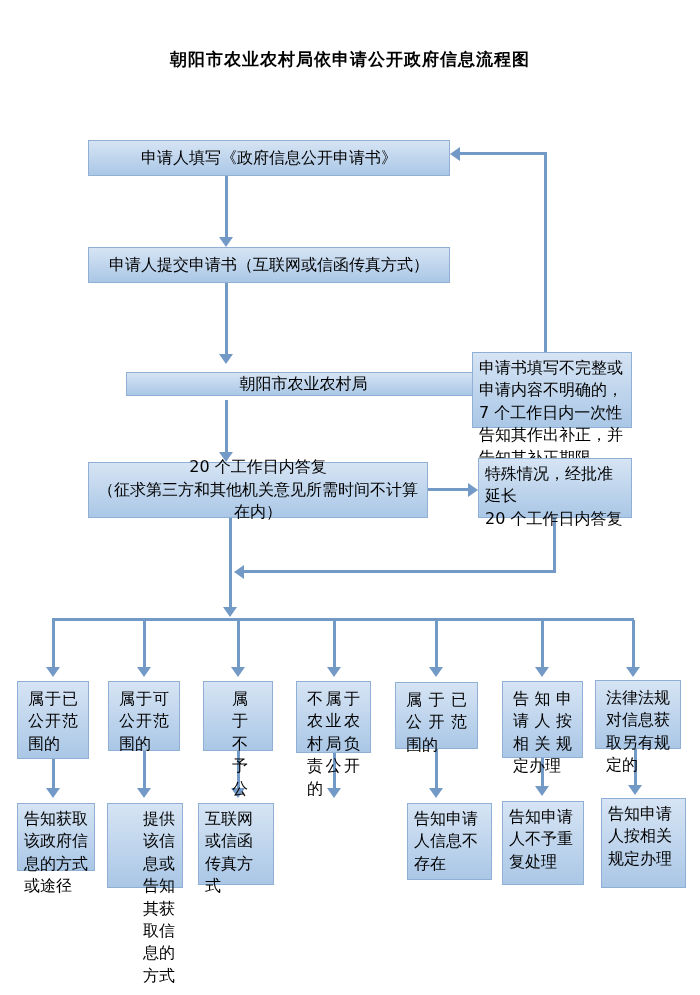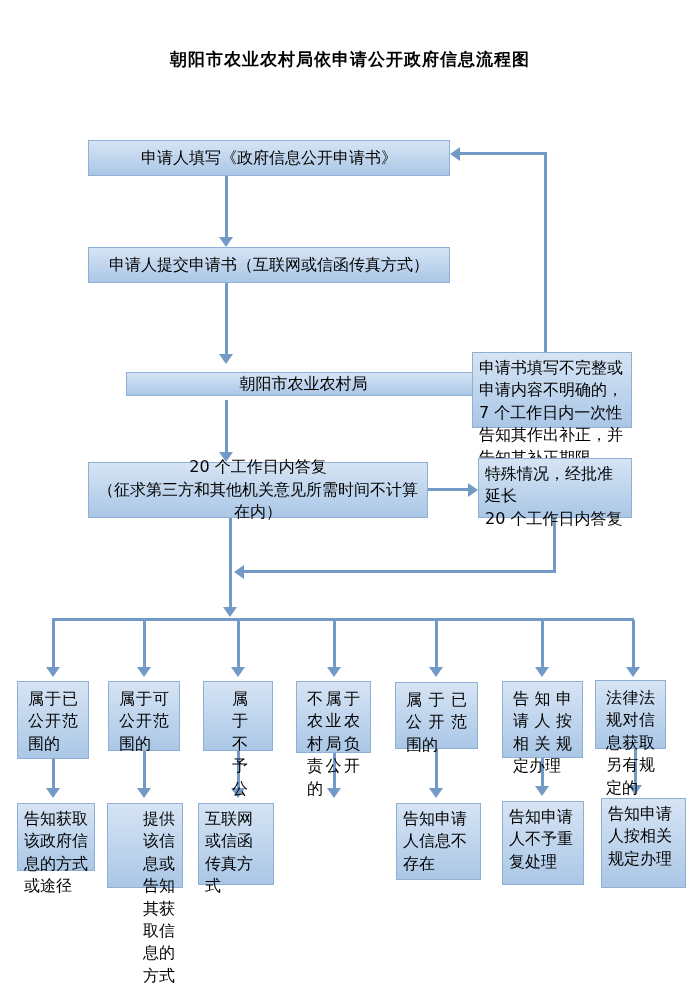--- a/index.html
+++ b/index.html
@@ -94,37 +94,37 @@
   <div class="arrow down" style="left:535px;top:667px;"></div>
   <div class="vline" style="left:632px;top:620px;height:48px;"></div>
   <div class="arrow down" style="left:626px;top:667px;"></div>
 
   <div class="box justify" style="left:17px;top:681px;width:72px;height:78px;">属于已公开范围的</div>
   <div class="box justify" style="left:108px;top:681px;width:72px;height:70px;">属于可公开范围的</div>
   <div class="box justify" style="left:203px;top:681px;width:70px;height:70px;padding-left:28px;">属于不予公开范围的</div>
   <div class="box justify" style="left:296px;top:681px;width:75px;height:72px;">不属于农业农村局负责公开的</div>
   <div class="box justify" style="left:395px;top:682px;width:83px;height:67px;">属于已公开范围的</div>
   <div class="box justify" style="left:502px;top:681px;width:81px;height:77px;">告知申请人按相关规定办理</div>
-  <div class="box justify" style="left:595px;top:680px;width:71px;height:69px;">法律法规对信息获取另有规定的</div>
+  <div class="box justify" style="left:595px;top:680px;width:86px;height:69px;">法律法规对信息获取另有规定的</div>
 
   <div class="vline" style="left:52px;top:748px;height:42px;"></div>
   <div class="arrow down" style="left:46px;top:788px;"></div>
   <div class="vline" style="left:143px;top:748px;height:42px;"></div>
   <div class="arrow down" style="left:137px;top:788px;"></div>
   <div class="vline" style="left:237px;top:748px;height:42px;"></div>
   <div class="arrow down" style="left:231px;top:788px;"></div>
   <div class="vline" style="left:333px;top:750px;height:40px;"></div>
   <div class="arrow down" style="left:327px;top:788px;"></div>
   <div class="vline" style="left:435px;top:748px;height:42px;"></div>
   <div class="arrow down" style="left:429px;top:788px;"></div>
   <div class="vline" style="left:541px;top:755px;height:35px;"></div>
   <div class="arrow down" style="left:535px;top:786px;"></div>
   <div class="vline" style="left:634px;top:748px;height:40px;"></div>
   <div class="arrow down" style="left:628px;top:785px;"></div>
 
   <div class="box topleft" style="left:17px;top:803px;width:78px;height:68px;">告知获取该政府信息的方式或途径</div>
   <div class="box topleft" style="left:107px;top:803px;width:76px;height:85px;padding-left:35px;">提供该信息或告知其获取信息的方式</div>
   <div class="box topleft" style="left:198px;top:803px;width:76px;height:82px;">互联网或信函传真方式</div>
-  <div class="box topleft" style="left:396px;top:803px;width:85px;height:77px;">告知申请人信息不存在</div>
+  <div class="box topleft" style="left:407px;top:803px;width:85px;height:77px;">告知申请人信息不存在</div>
   <div class="box topleft" style="left:502px;top:801px;width:82px;height:84px;">告知申请人不予重复处理</div>
   <div class="box topleft" style="left:601px;top:798px;width:85px;height:90px;">告知申请人按相关规定办理</div>
 
 </div>
 
 </body></html>

